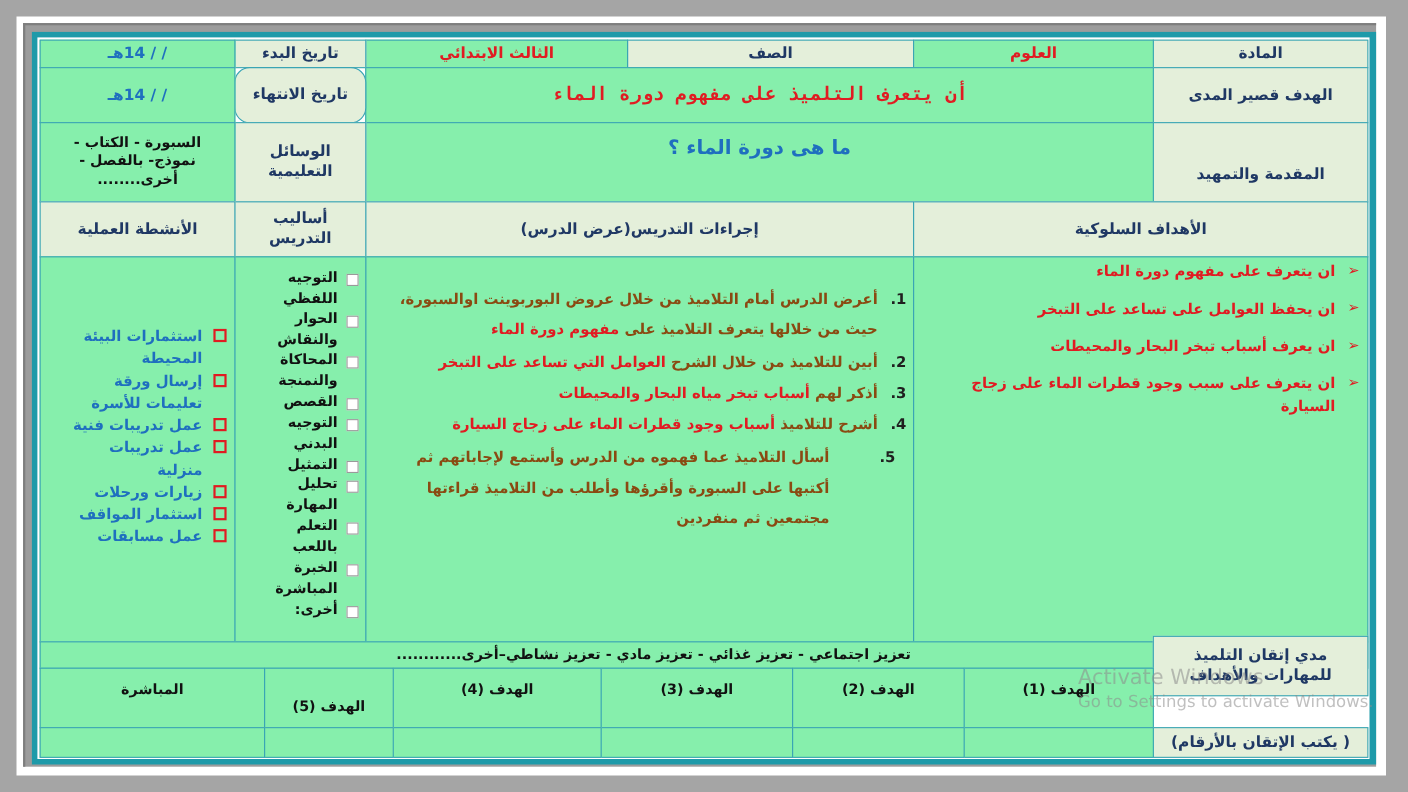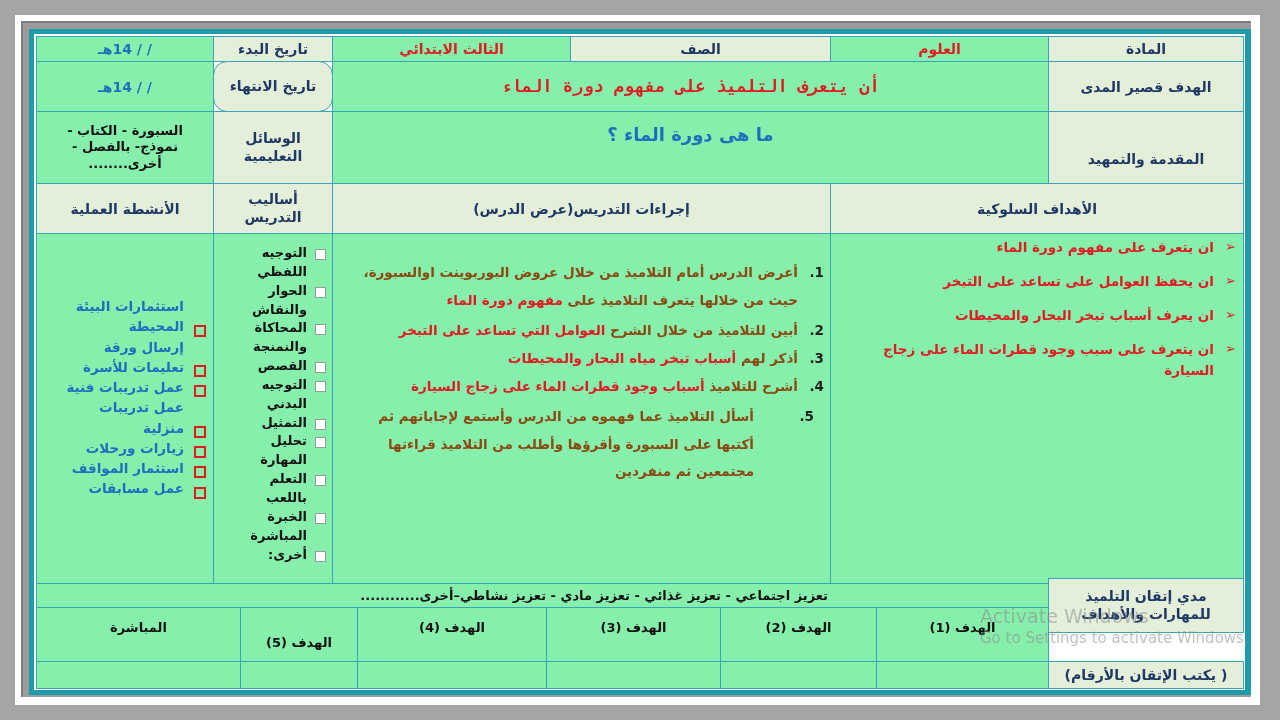--- a/index.html
+++ b/index.html
@@ -23,21 +23,21 @@
   .obj-item{display:flex;align-items:flex-start;margin-bottom:14px;line-height:1.55;}
   .obj-bullet{width:16px;flex:none;color:#e11b22;font-size:13px;margin-left:6px;}
   .proc{position:absolute;direction:rtl;font-weight:bold;font-size:13.5px;color:#8a4a12;}
   .proc-item{display:flex;align-items:flex-start;line-height:1.6;margin-bottom:6px;}
   .proc-num{width:26px;flex:none;color:#1f1f1f;}
   .hl{color:#e11b22;}
   .methods{position:absolute;direction:rtl;font-weight:bold;font-size:13px;color:#111;}
   .m-item{display:flex;align-items:flex-start;line-height:1.45;}
   .m-box{width:9px;height:9px;border:1px solid #9a9a9a;flex:none;margin-left:8px;margin-top:5px;background:#fff;}
   .acts{position:absolute;direction:rtl;font-weight:bold;font-size:13.5px;color:#1f6fbf;}
-  .a-item{display:flex;align-items:flex-end;line-height:1.5;}
+  .a-item{display:flex;align-items:flex-start;line-height:1.5;}
   .a-box{width:12px;height:12px;border:2px solid #e11b22;flex:none;margin-left:10px;margin-top:3px;box-sizing:border-box;}
   .watermark{position:absolute;left:980px;top:605px;color:rgba(140,140,140,0.55);font-family:"DejaVu Sans",sans-serif;font-size:19px;line-height:1.25;pointer-events:none;direction:ltr;}
   .watermark .l2{font-size:15px;}
 </style>
 </head>
 <body>
 
 <div class="frame-white"></div>
 <div class="frame-gray"></div>
 <div class="frame-teal"></div>

